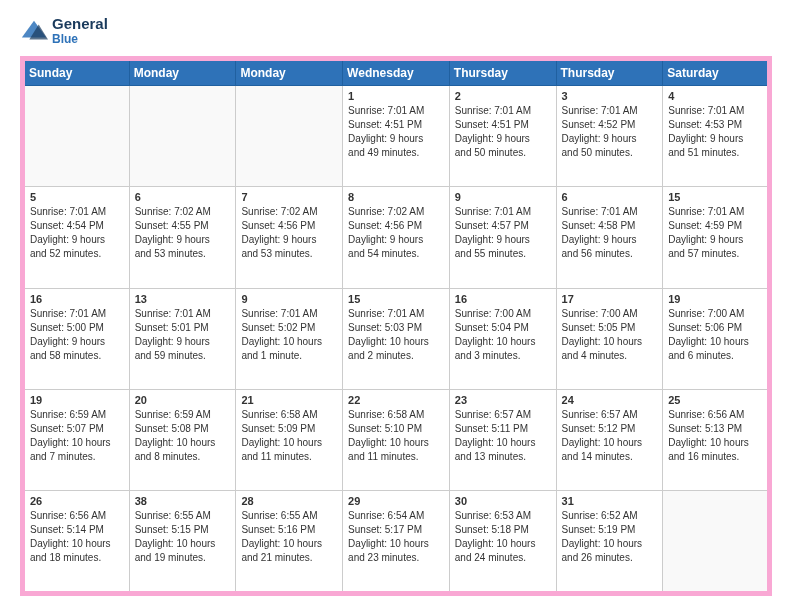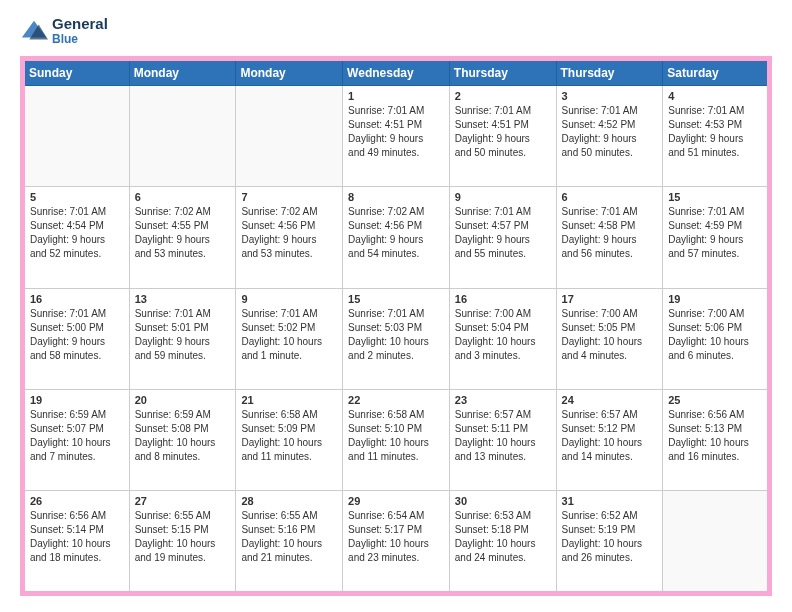--- a/index.html
+++ b/index.html
@@ -228,21 +228,21 @@
             <span class="day-num">25</span>
             <div class="cell-text">Sunrise: 6:56 AM<br>Sunset: 5:13 PM<br>Daylight: 10 hours<br>and 16 minutes.</div>
           </td>
         </tr>
         <tr>
           <td>
             <span class="day-num">26</span>
             <div class="cell-text">Sunrise: 6:56 AM<br>Sunset: 5:14 PM<br>Daylight: 10 hours<br>and 18 minutes.</div>
           </td>
           <td>
-            <span class="day-num">27</span>
+            <span class="day-num">38</span>
             <div class="cell-text">Sunrise: 6:55 AM<br>Sunset: 5:15 PM<br>Daylight: 10 hours<br>and 19 minutes.</div>
           </td>
           <td>
             <span class="day-num">28</span>
             <div class="cell-text">Sunrise: 6:55 AM<br>Sunset: 5:16 PM<br>Daylight: 10 hours<br>and 21 minutes.</div>
           </td>
           <td>
             <span class="day-num">29</span>
             <div class="cell-text">Sunrise: 6:54 AM<br>Sunset: 5:17 PM<br>Daylight: 10 hours<br>and 23 minutes.</div>
           </td>

